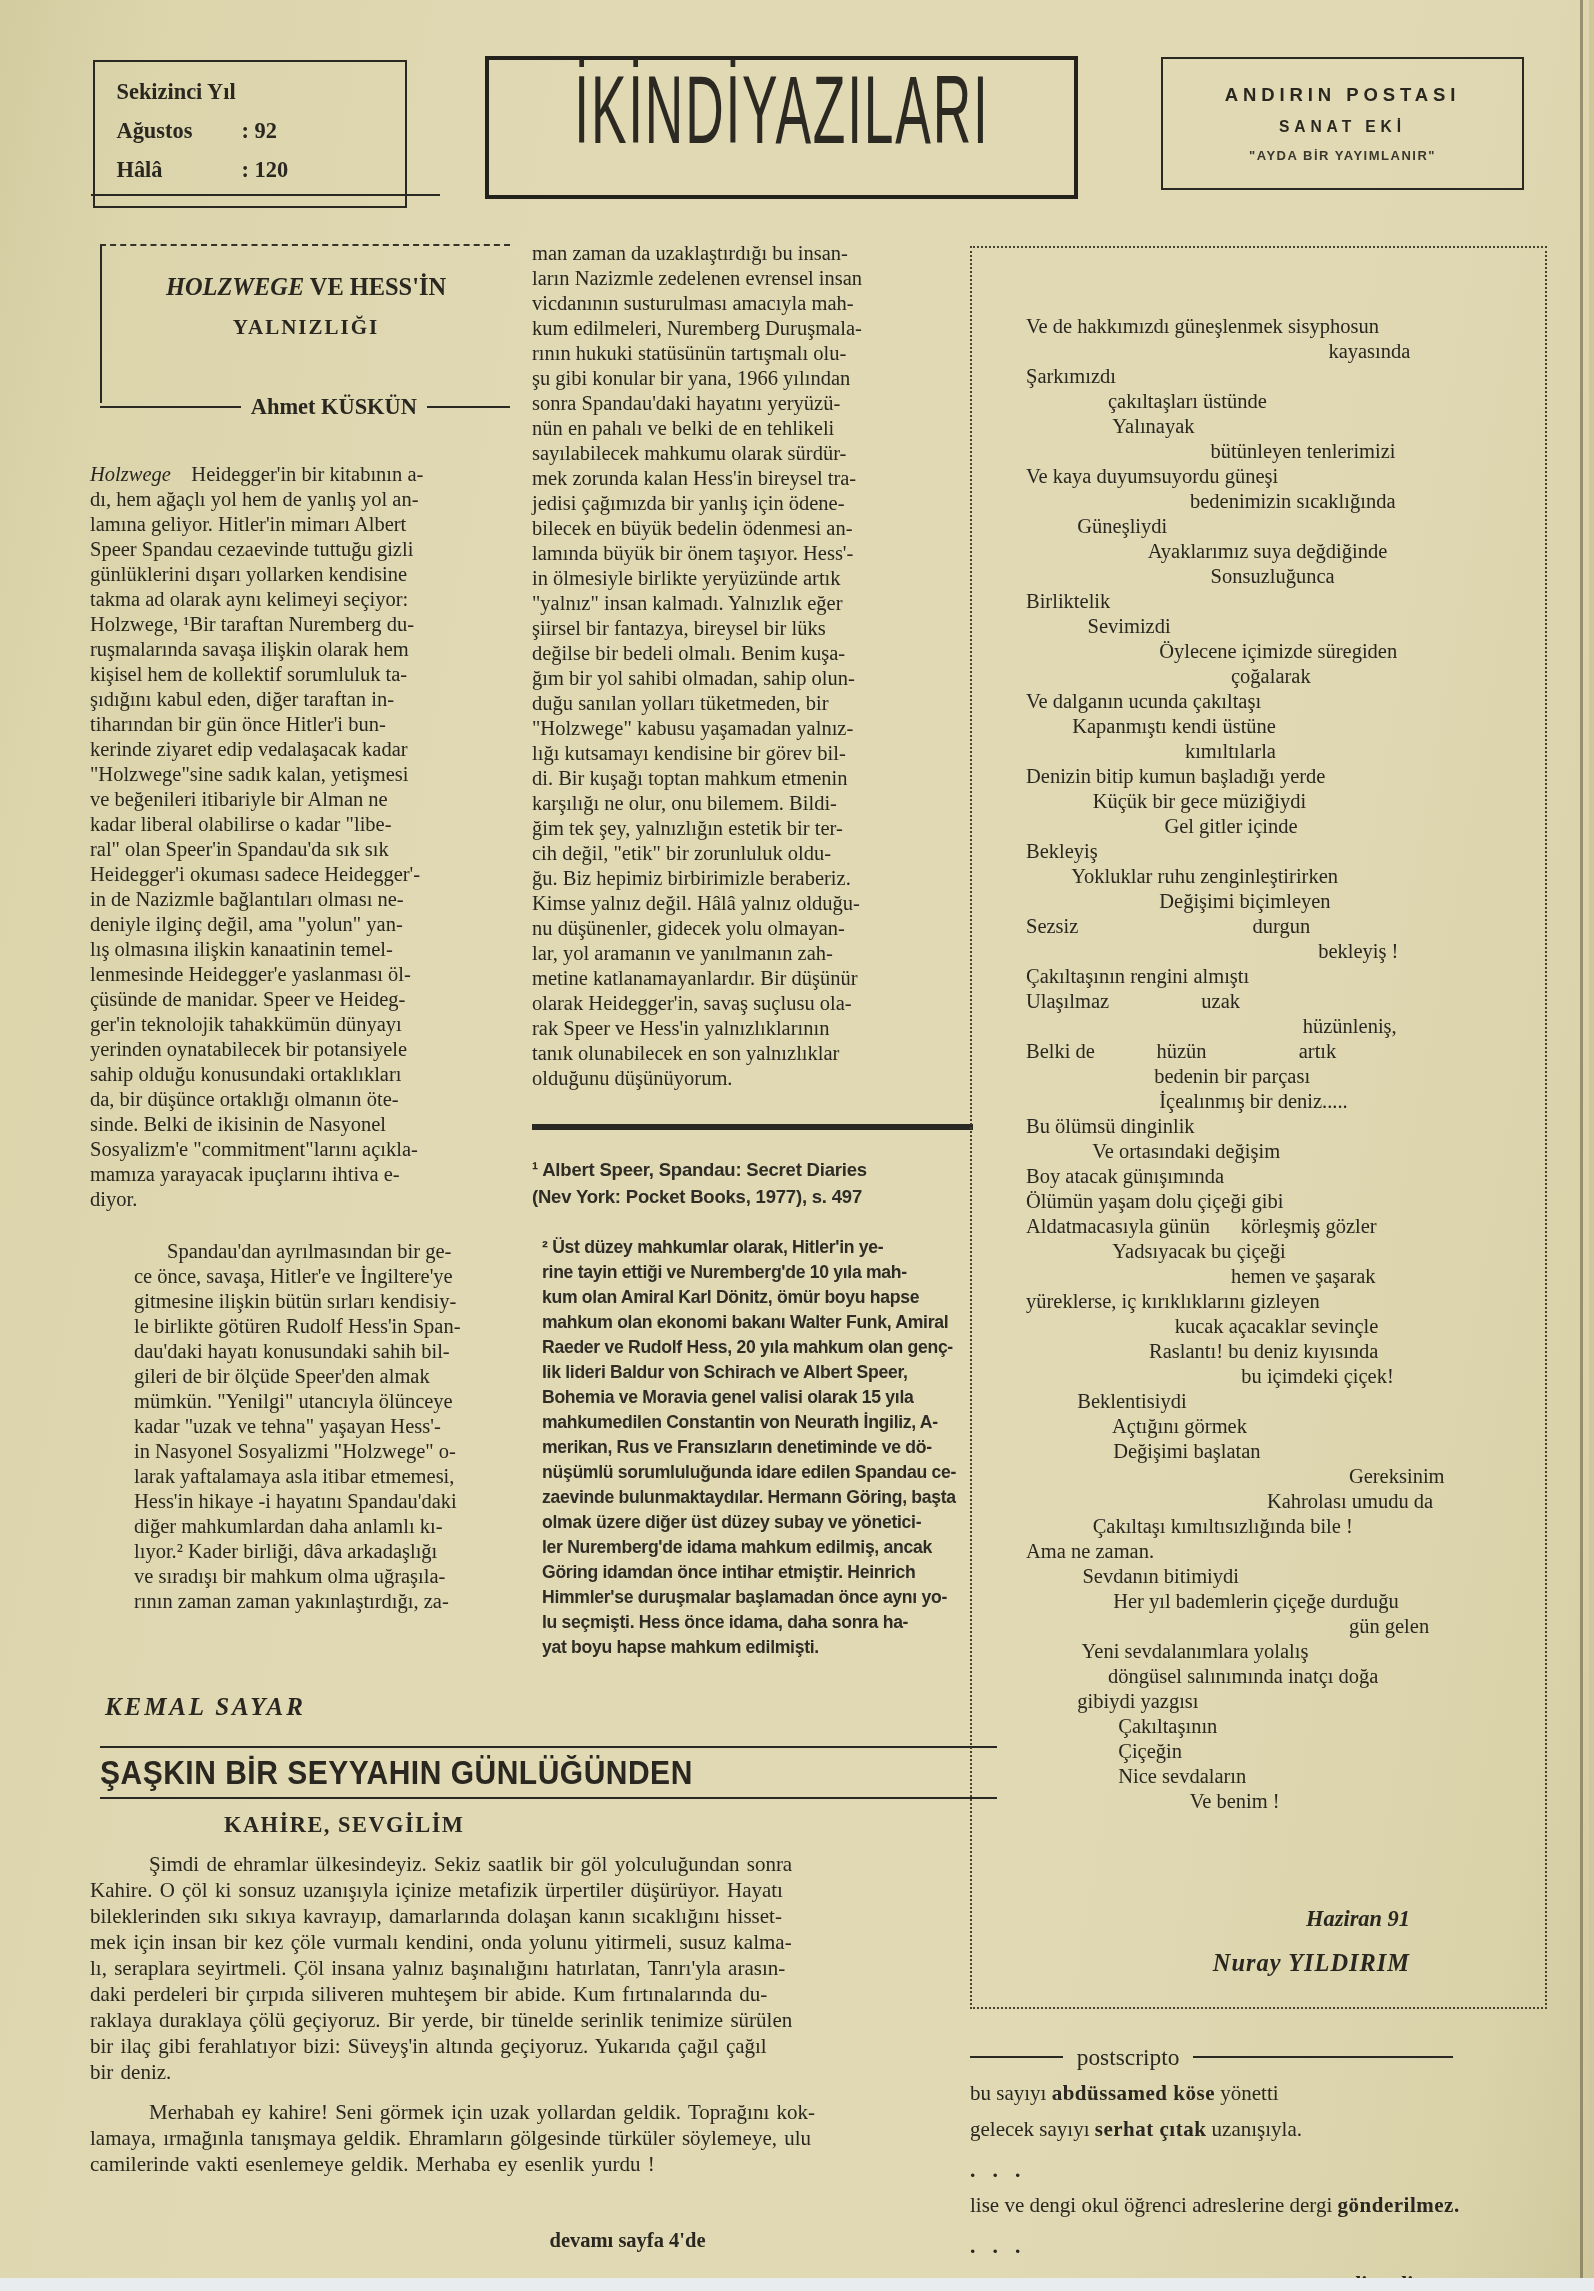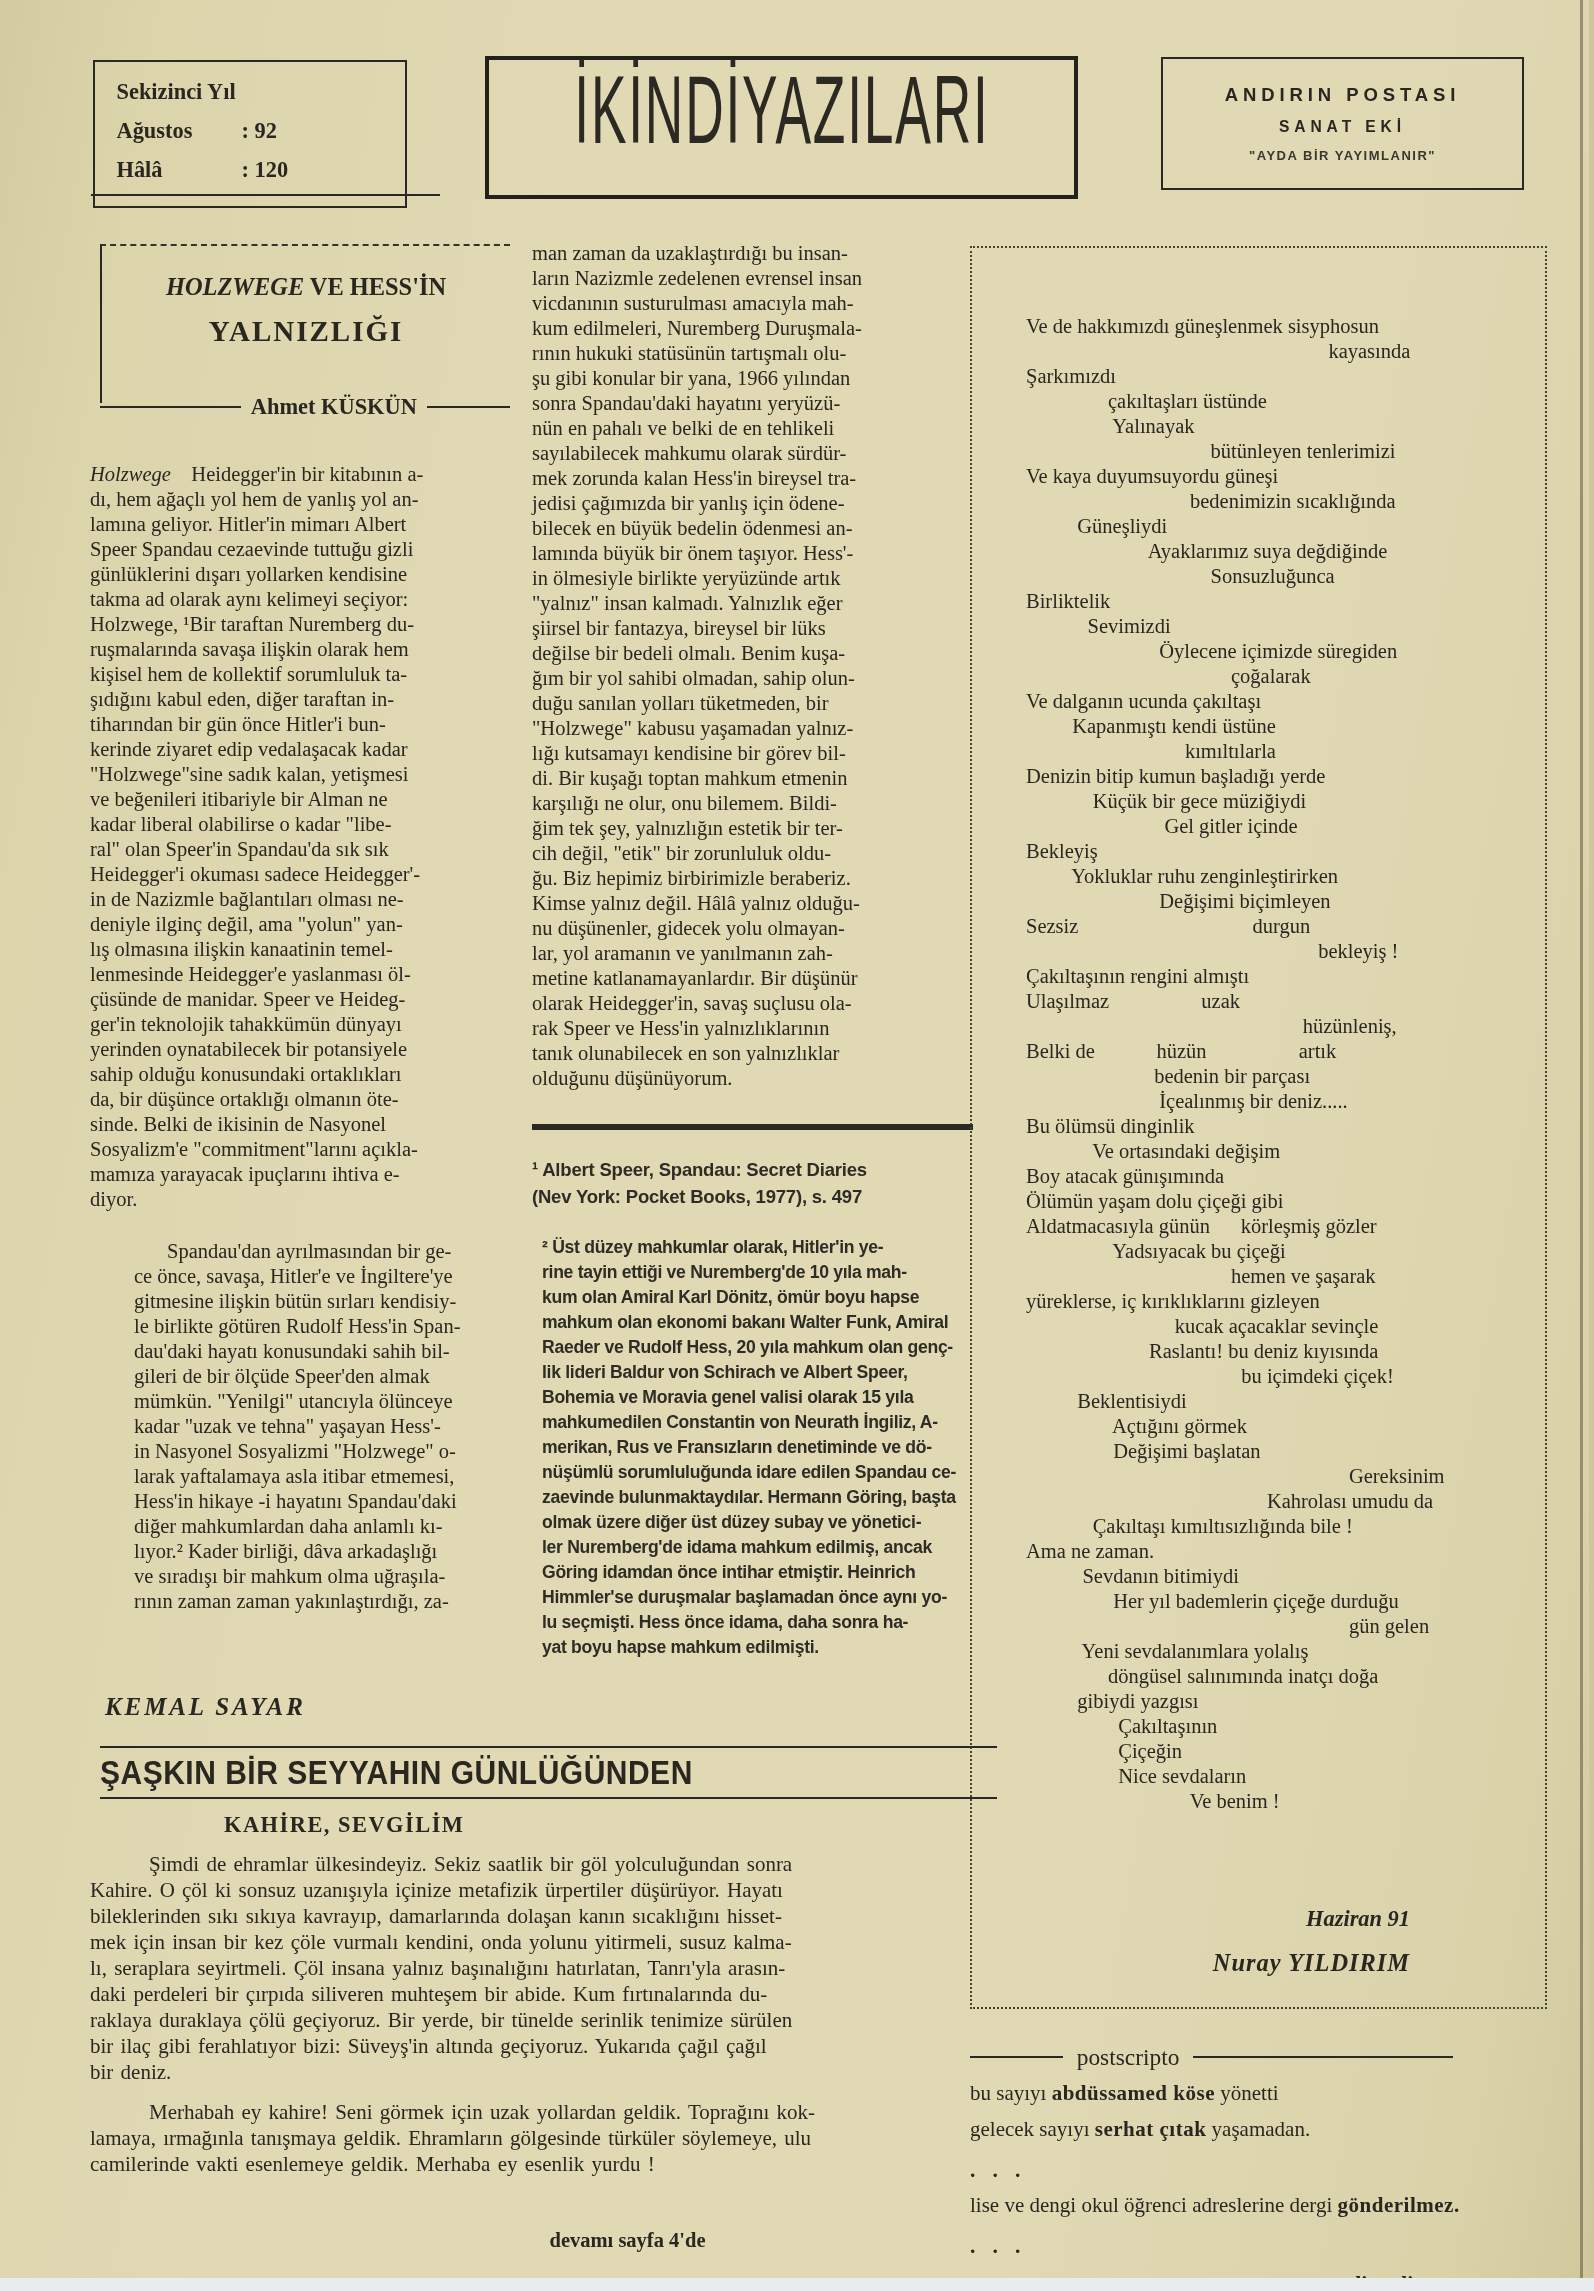--- a/index.html
+++ b/index.html
@@ -24,21 +24,21 @@
     transform:scale(0.62,1.12);white-space:nowrap;line-height:1;padding-top:5.9px;
   }
   .publisher-box{left:1161px;top:57px;width:363px;height:133px;border:2.9px solid #2a2822;box-sizing:border-box;text-align:center;padding-top:25px;}
   .pub1{font-family:"Liberation Sans",sans-serif;font-weight:bold;font-size:18.5px;letter-spacing:4.9px;}
   .pub2{font-family:"Liberation Sans",sans-serif;font-weight:bold;font-size:15.6px;letter-spacing:4.9px;margin-top:11.7px;}
   .pub3{font-family:"Liberation Sans",sans-serif;font-weight:bold;font-size:13px;letter-spacing:1.5px;margin-top:12.7px;color:#3a372d;}
   
   .title-box{left:100px;top:244px;width:410px;height:159px;border-left:2.9px solid #2a2822;border-top:2px dashed #35332a;box-sizing:border-box;text-align:center;padding-top:27px;}
   .title-l1{font-size:24.4px;font-weight:bold;}
   .title-l1 .ital{font-style:italic;}
-  .title-l2{font-size:29px;font-weight:bold;letter-spacing:2px;margin-top:13.7px;text-align:center;}
+  .title-l2{font-size:21px;font-weight:bold;letter-spacing:2px;margin-top:13.7px;text-align:center;}
   .byline-row{left:100px;top:394px;width:410px;display:flex;align-items:center;}
   .byline-row .rule-l{width:141px;border-top:2.9px solid #2a2822;}
   .byline-row .rule-r{flex:1;border-top:2.9px solid #2a2822;}
   .byline-name{font-size:22.4px;font-weight:bold;margin:0 9.8px;white-space:nowrap;}
   .body-text{font-size:20.5px;line-height:25px;white-space:pre-line;margin:0;}
   .col1{left:90px;top:462px;width:402px;}
   .col1 .p2{margin-top:27px;text-indent:33px;margin-left:44px;}
   .ital{font-style:italic;}
   .col2{left:532px;top:241px;width:441px;}
   .fn-rule{left:532px;top:1124px;width:441px;height:5.9px;background:#2a2822;}
@@ -308,21 +308,21 @@
     </div>
   </div>
 
   <div class="abs ps">
     <div class="ps-titlerow">
       <span class="d1"></span>
       <span class="ps-title">postscripto</span>
       <span class="d2"></span>
     </div>
     <div class="ps-line"><span>bu sayıyı </span><b>abdüssamed köse</b><span> yönetti</span></div>
-    <div class="ps-line"><span>gelecek sayıyı </span><b>serhat çıtak</b><span> yaşamadan.</span></div>
+    <div class="ps-line"><span>gelecek sayıyı </span><b>serhat çıtak</b><span> uzanışıyla.</span></div>
     <div class="ps-dots">. . .</div>
     <div class="ps-line"><span>lise ve dengi okul öğrenci adreslerine dergi </span><b>gönderilmez.</b></div>
     <div class="ps-dots">. . .</div>
     <div class="ps-sigrow">
       <span class="d1"></span>
       <span class="ps-sig">nedim ali</span>
       <span class="d2"></span>
     </div>
   </div>
 

